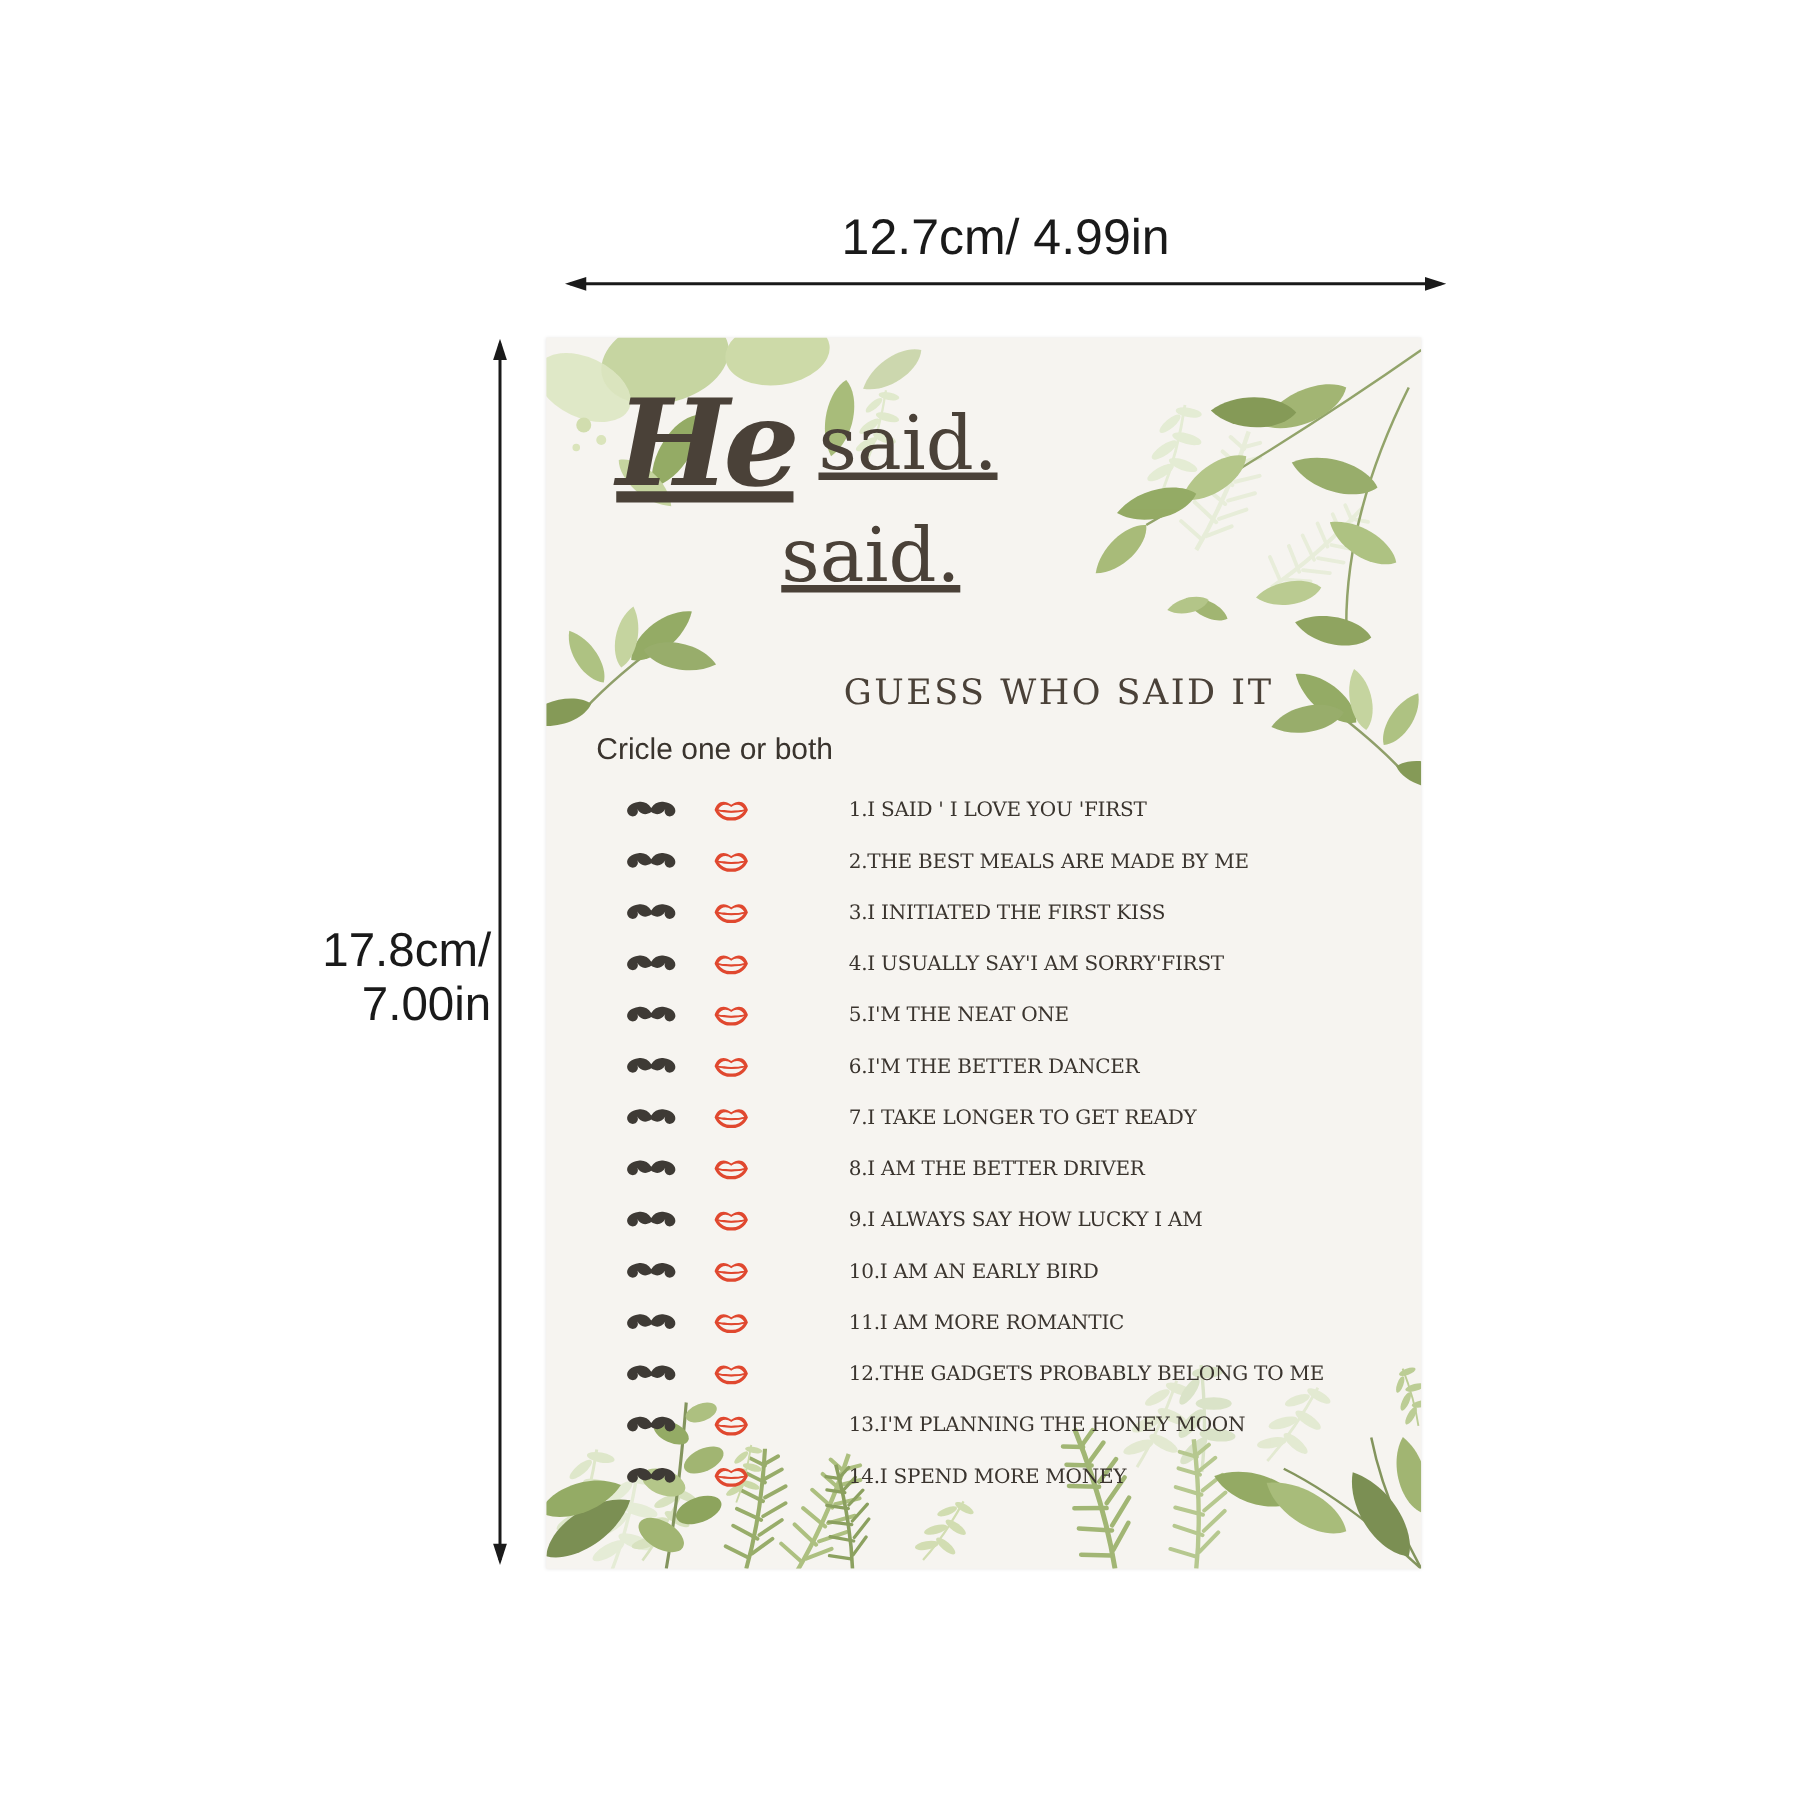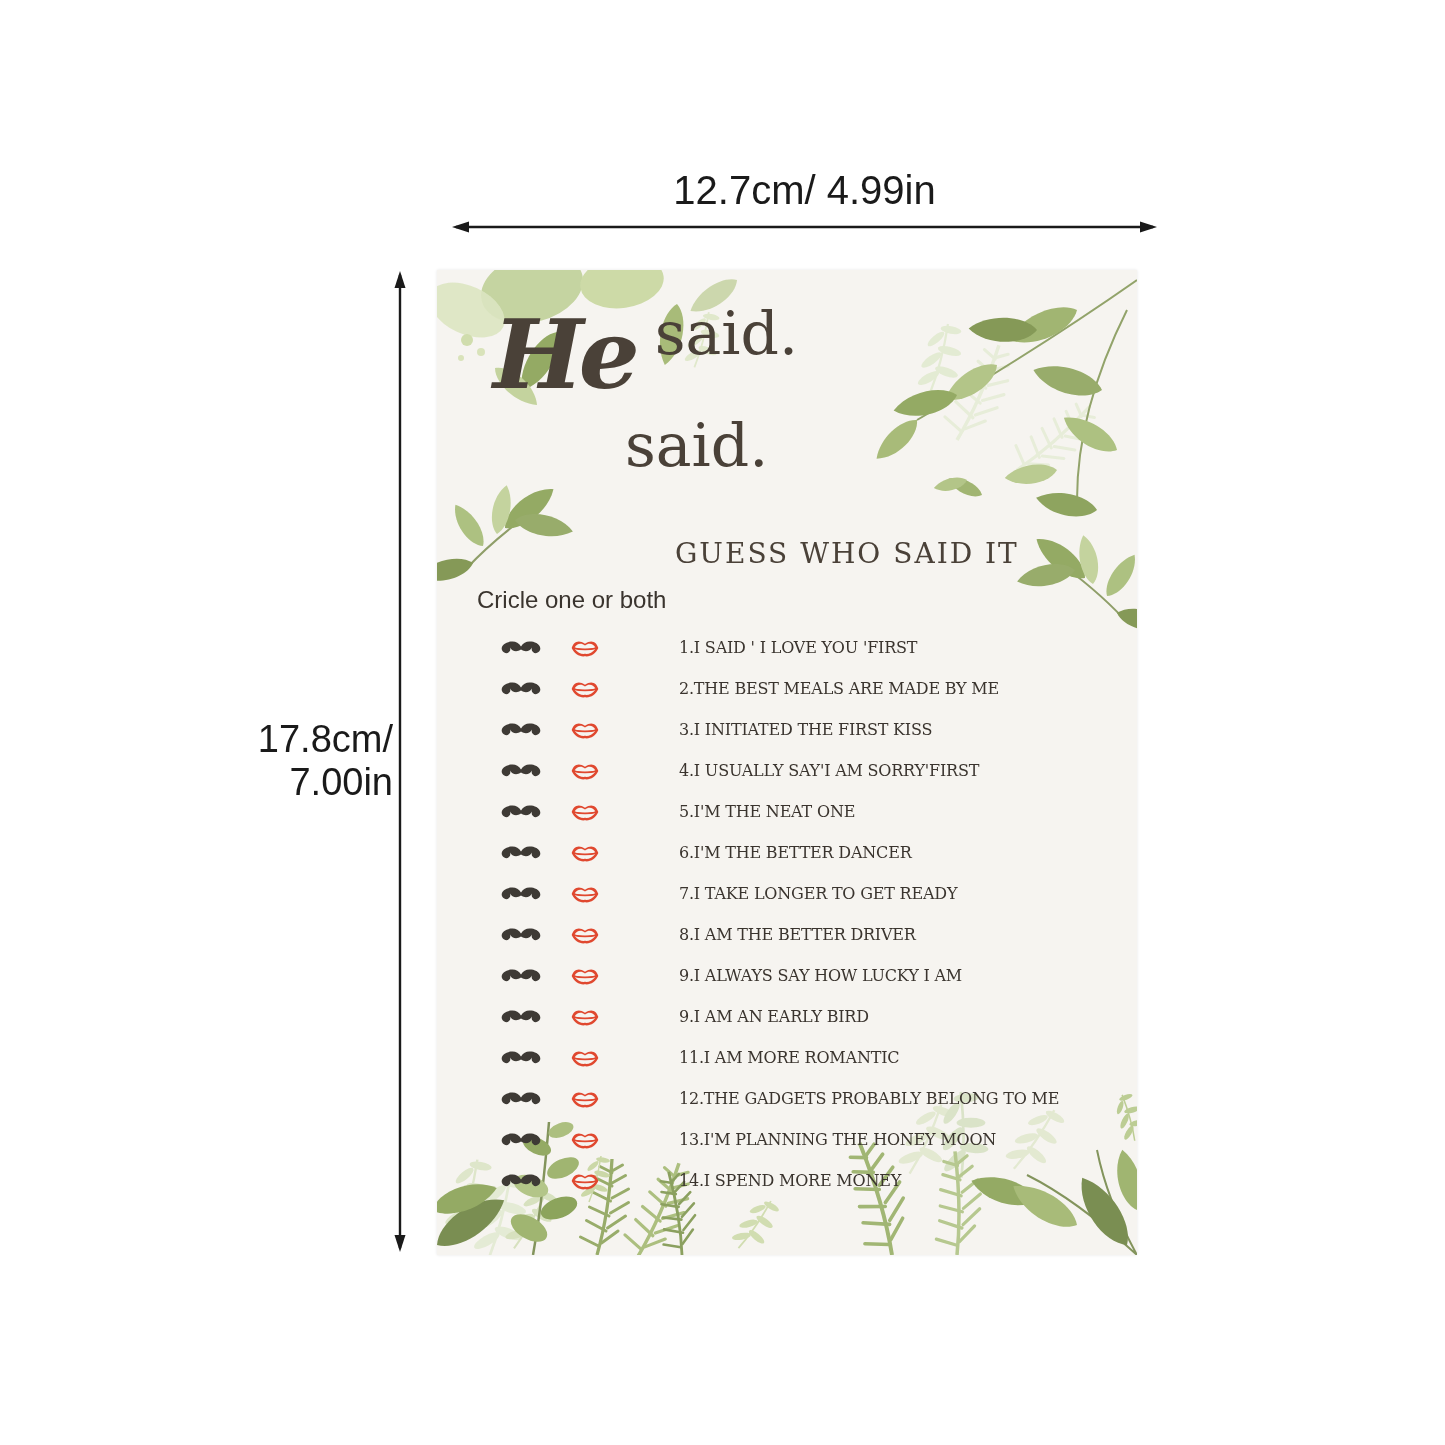--- a/index.html
+++ b/index.html
@@ -11,29 +11,29 @@
     --dim-text:#1a1a1a;
   }
   html,body{margin:0;padding:0;}
   body{background:#ffffff;font-family:"Liberation Sans", sans-serif;}
   .stage{position:relative;width:1445px;height:1445px;background:#ffffff;overflow:hidden;}
 
   
   .dim-width{position:absolute;left:452px;top:168px;width:705px;text-align:center;color:var(--dim-text);}
   .dim-width .lbl{display:block;font-size:40px;line-height:44px;}
   .dim-width svg{display:block;margin-top:8px;}
-  .dim-height-label{position:absolute;left:155px;top:718px;width:238px;text-align:right;font-size:38px;color:var(--dim-text);}
+  .dim-height-label{position:absolute;left:155px;top:740px;width:238px;text-align:right;font-size:38px;color:var(--dim-text);}
   .dim-height-line{position:absolute;left:393px;top:271px;}
 
   
   .card{position:absolute;left:437px;top:270px;width:700px;height:985px;background:var(--card-bg);
         box-shadow:0 0 3px rgba(0,0,0,.10);overflow:hidden;}
   .card-art{position:absolute;left:0;top:0;width:700px;height:985px;}
 
-  .title-line{position:absolute;display:flex;align-items:flex-start;color:var(--title-text);white-space:nowrap;z-index:2;}
+  .title-line{position:absolute;display:flex;align-items:center;color:var(--title-text);white-space:nowrap;z-index:2;text-decoration:underline;}
   .script{font-family:"DejaVu Serif", serif;font-style:italic;font-weight:bold;font-size:96px;letter-spacing:-5px;}
   .title-rest{font-family:"DejaVu Serif", serif;font-size:60px;margin-left:20px;letter-spacing:0px;}
   .title-line1{left:56px;top:28px;}
   .title-line2{left:168px;top:140px;}
   .subtitle{position:absolute;left:238px;top:267px;font-family:"DejaVu Serif", serif;font-size:28px;
             letter-spacing:2px;color:var(--title-text);white-space:nowrap;z-index:2;}
   .instruction{position:absolute;left:40px;top:316px;font-family:Liberation Sans, sans-serif;font-size:24px;
                color:var(--body-text);white-space:nowrap;z-index:2;}
 
   .rows{position:absolute;left:0;top:357px;right:0;z-index:2;}
@@ -323,21 +323,21 @@
       <path fill="var(--mustache)" d="M30 8 C33 3 38 1 43 2 C50 3 55 7 54 12 C53 16 48 18 45 15
         C43 13 43 11 44 9 C41 14 36 16 30 12 C24 16 19 14 16 9 C17 11 17 13 15 15
         C12 18 7 16 6 12 C5 7 10 3 17 2 C22 1 27 3 30 8 Z"></path>
     </svg>
     <svg class="lips" viewBox="0 0 36 26" preserveAspectRatio="xMidYMid meet">
       <path fill="var(--lips)" d="M2 13 C4 6 10 2 18 8 C26 2 32 6 34 13 C31 20 24 24 18 23 C12 24 5 20 2 13 Z"></path>
       <path fill="var(--card-bg)" d="M5.5 12.5 C8 8 13 6 18 10 C23 6 28 8 30.5 12.5 C24 14 12 14 5.5 12.5 Z"></path>
       <path fill="var(--card-bg)" d="M5.5 13.8 C9 18.5 13.5 20.5 18 20 C22.5 20.5 27 18.5 30.5 13.8 C24 15.8 12 15.8 5.5 13.8 Z"></path>
       <path fill="none" stroke="var(--lips)" stroke-width="1.6" d="M3.5 13 C12 15.2 24 15.2 32.5 13"></path>
     </svg>
-    <span class="qtext">9.I AM AN EARLY BIRD</span>
+    <span class="qtext">10.I AM AN EARLY BIRD</span>
   </div>
 
   <div class="row">
     <svg class="mustache" viewBox="0 0 60 20" preserveAspectRatio="xMidYMid meet">
       <path fill="var(--mustache)" d="M30 8 C33 3 38 1 43 2 C50 3 55 7 54 12 C53 16 48 18 45 15
         C43 13 43 11 44 9 C41 14 36 16 30 12 C24 16 19 14 16 9 C17 11 17 13 15 15
         C12 18 7 16 6 12 C5 7 10 3 17 2 C22 1 27 3 30 8 Z"></path>
     </svg>
     <svg class="lips" viewBox="0 0 36 26" preserveAspectRatio="xMidYMid meet">
       <path fill="var(--lips)" d="M2 13 C4 6 10 2 18 8 C26 2 32 6 34 13 C31 20 24 24 18 23 C12 24 5 20 2 13 Z"></path>

